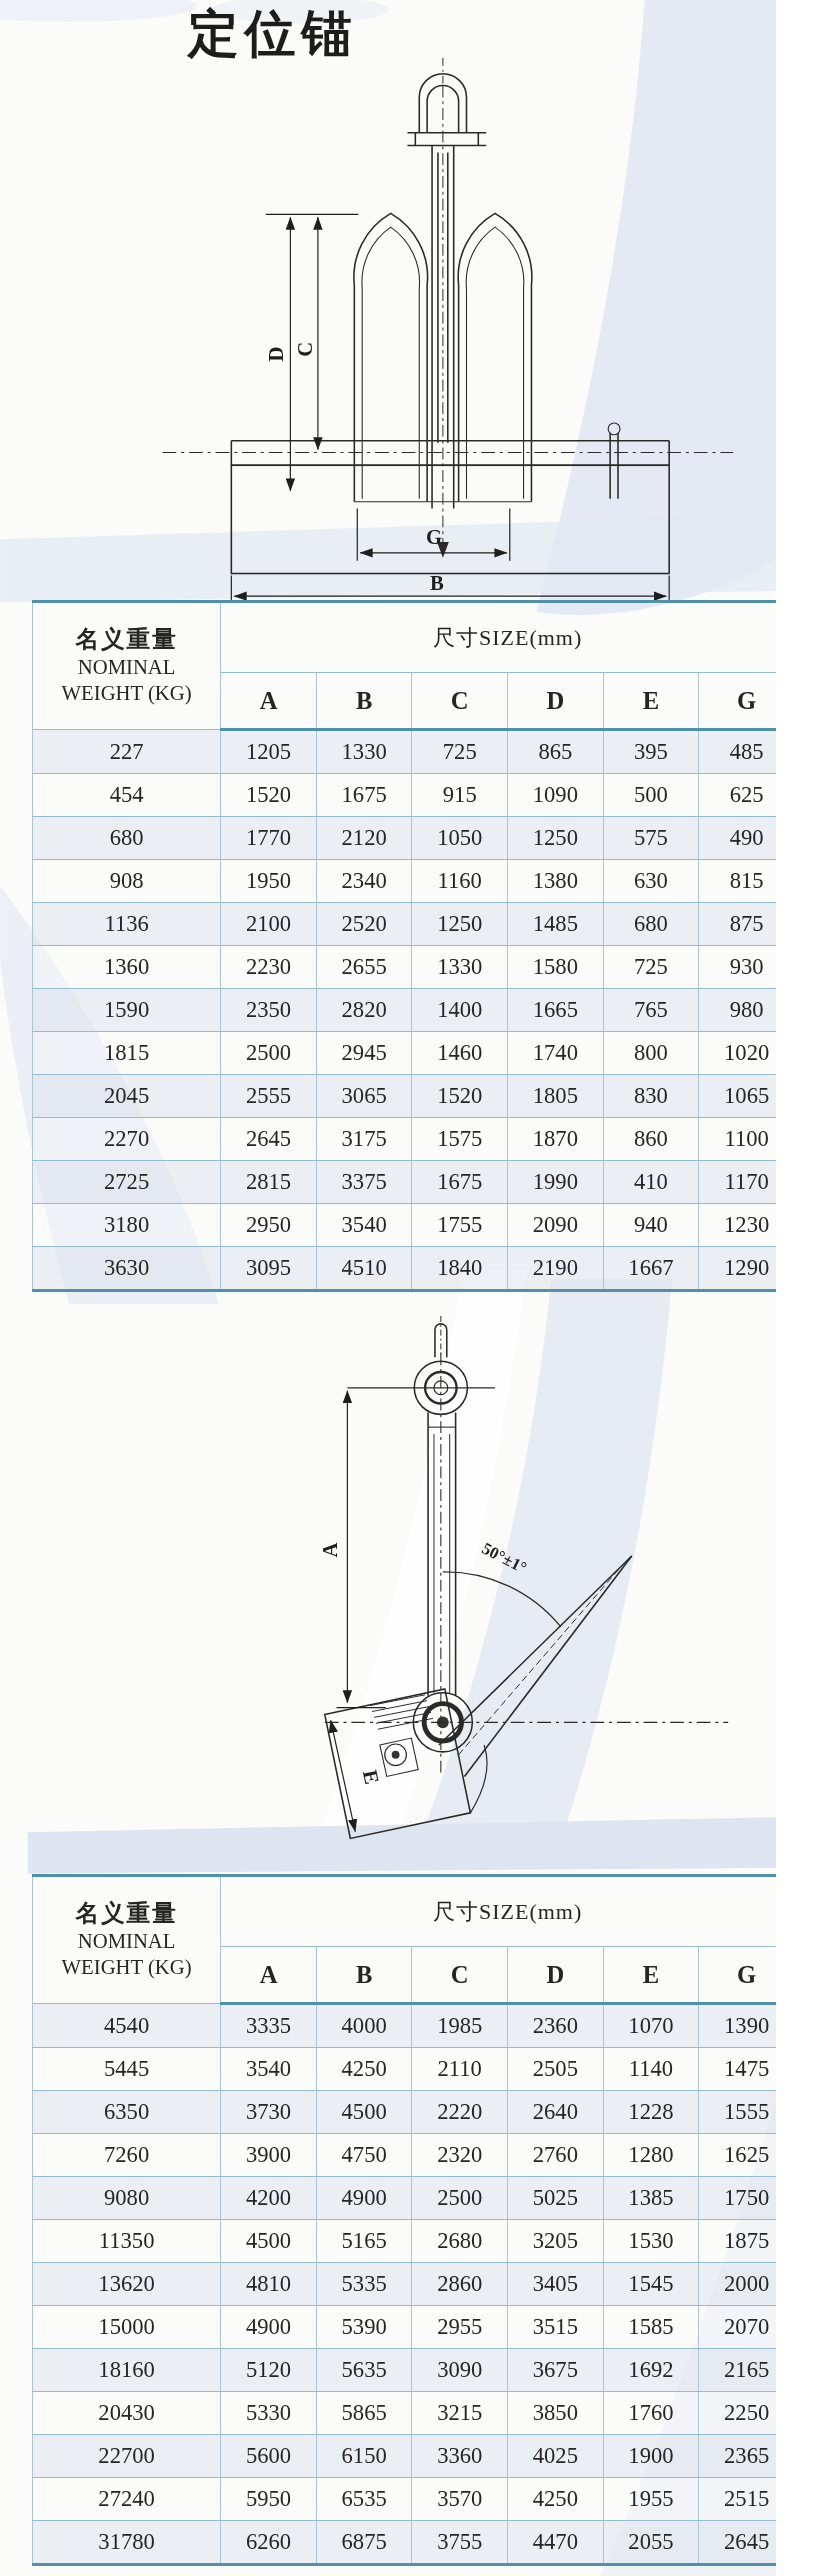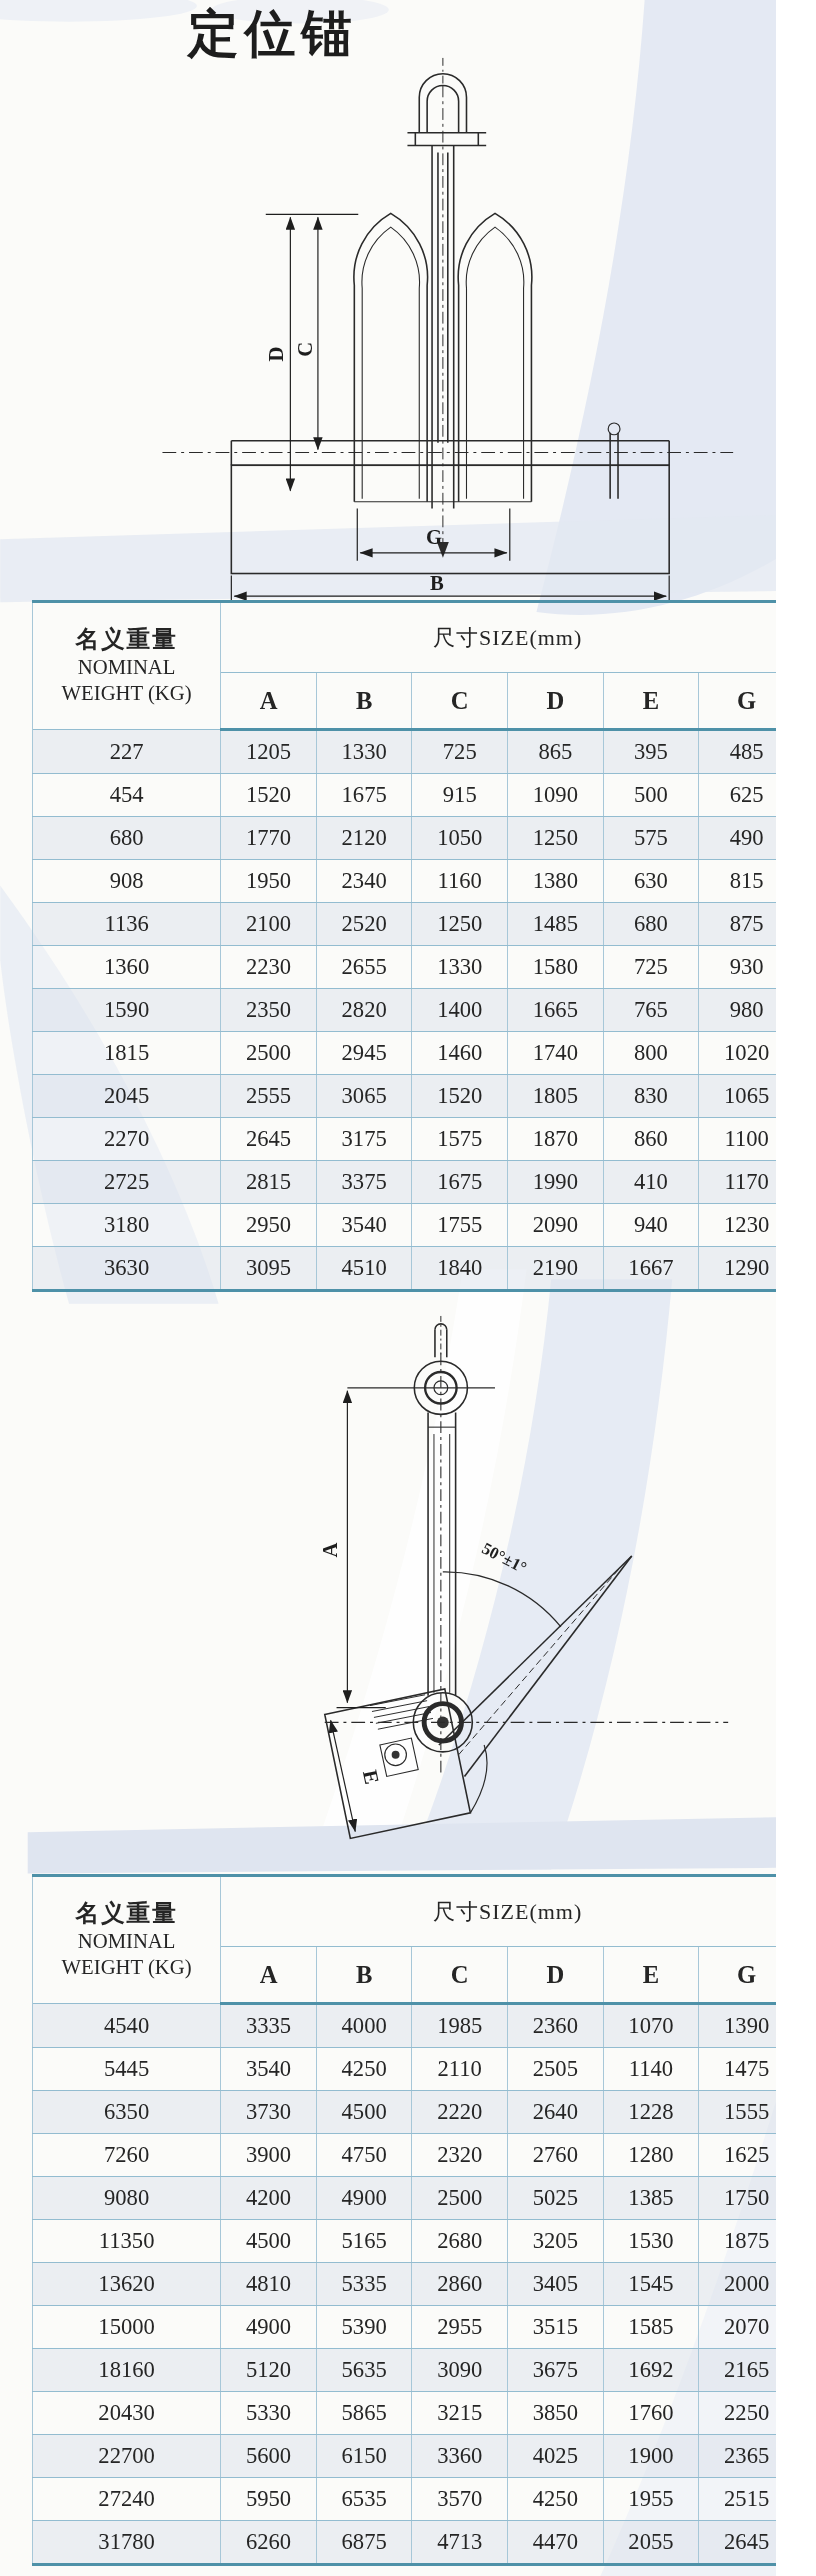--- a/index.html
+++ b/index.html
@@ -488,21 +488,21 @@
           <td>6535</td>
           <td>3570</td>
           <td>4250</td>
           <td>1955</td>
           <td>2515</td>
         </tr>
         <tr>
           <td>31780</td>
           <td>6260</td>
           <td>6875</td>
-          <td>4713</td>
+          <td>3755</td>
           <td>4470</td>
           <td>2055</td>
           <td>2645</td>
         </tr>
       </tbody>
   </table>
 
 </div>
 
 

